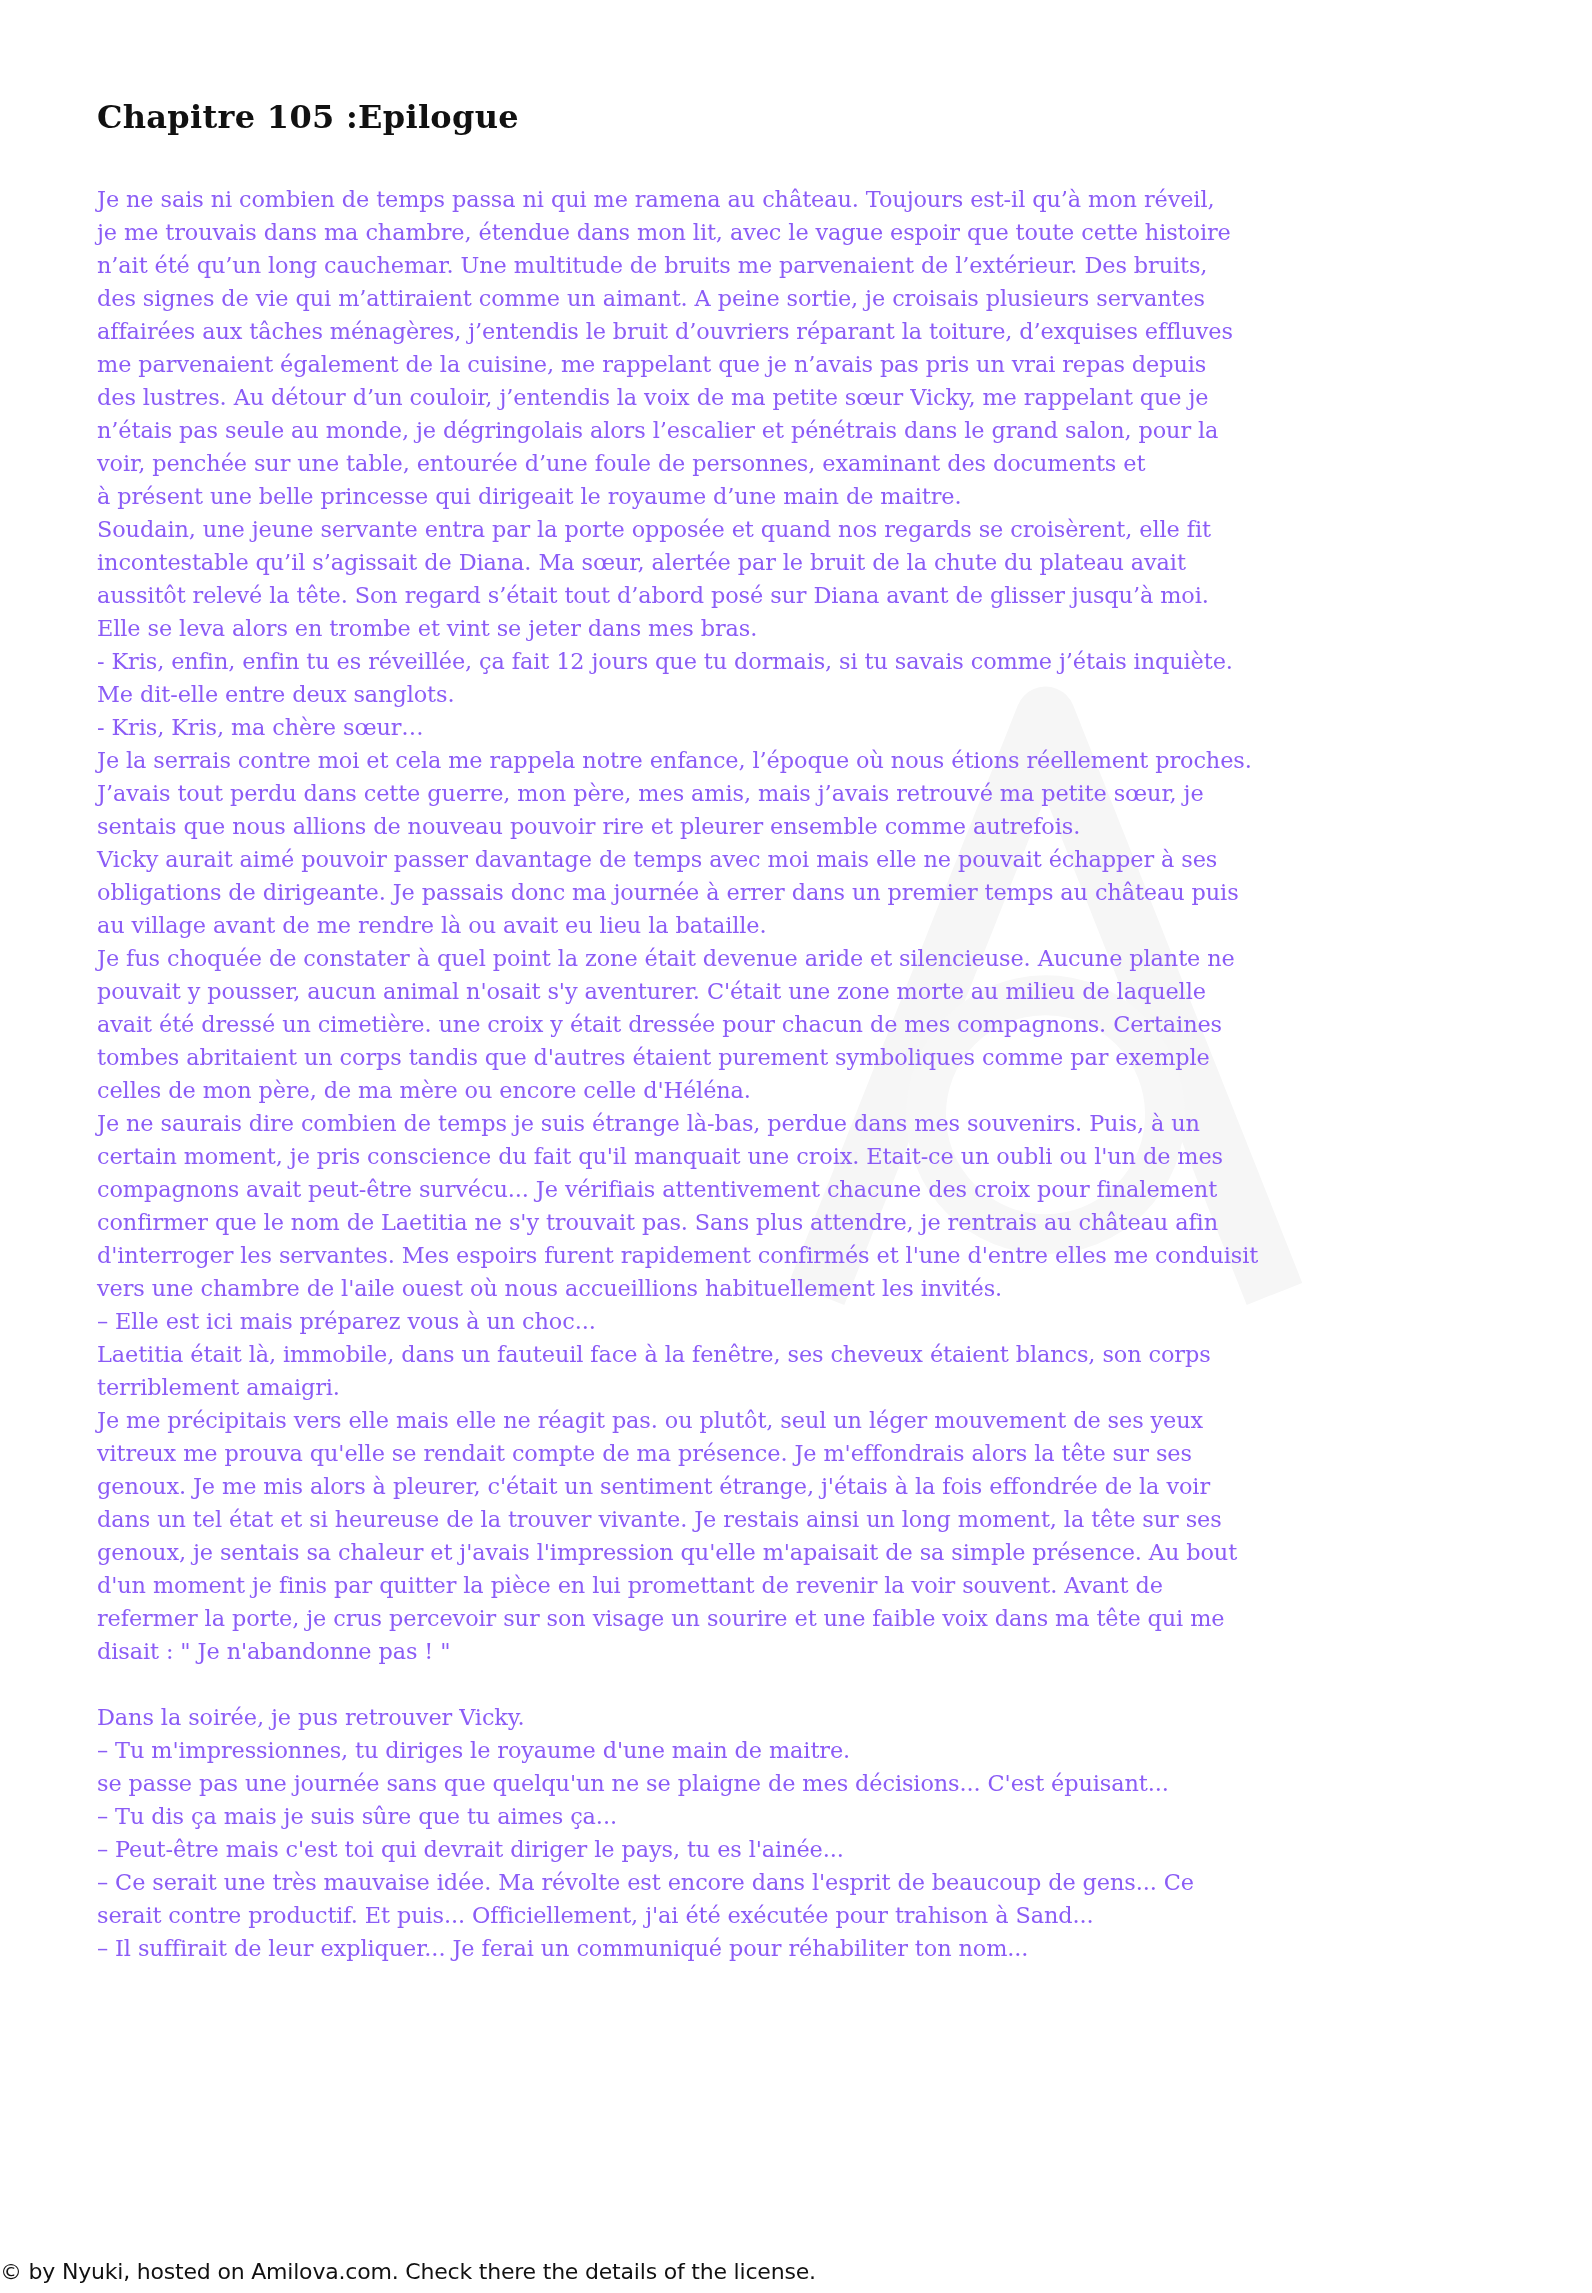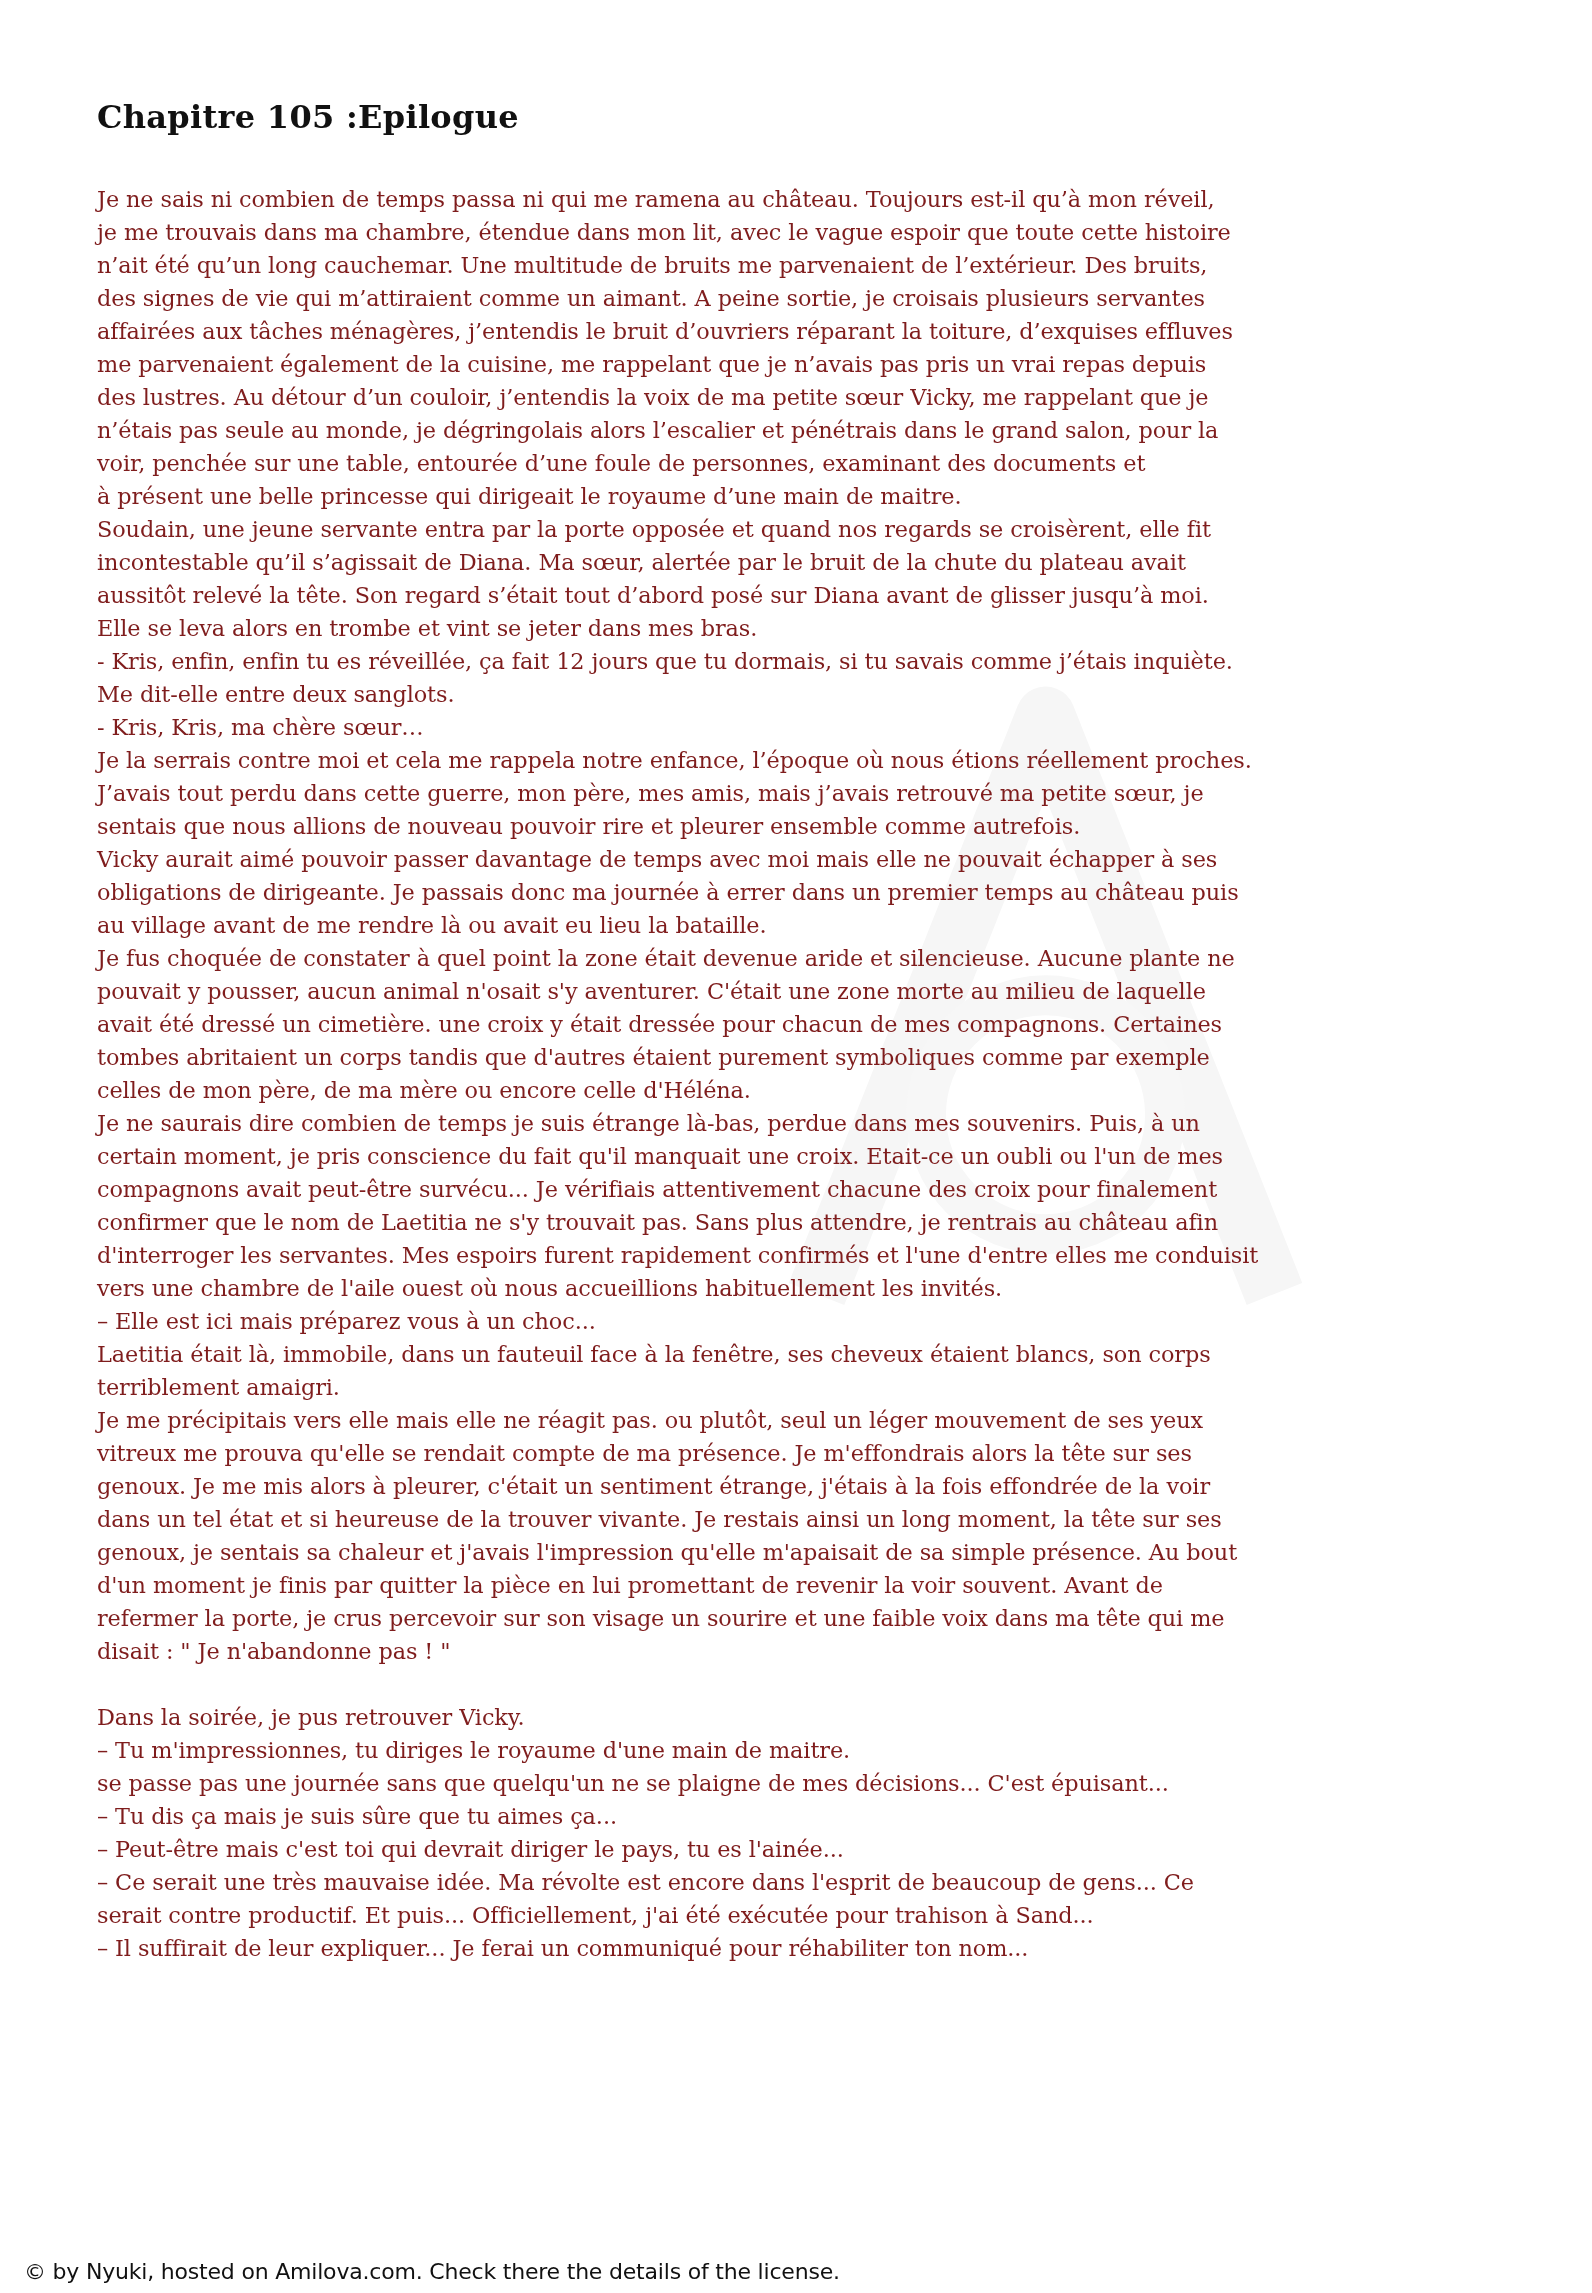--- a/index.html
+++ b/index.html
@@ -42,21 +42,21 @@
       letter-spacing: 0.3px;
       white-space: nowrap;
     }
     .body-text {
       position: absolute;
       left: 97px;
       top: 183px;
       width: 1433px;
       font-family: "DejaVu Serif", serif;
       font-size: 22.4px;
-      color: #7f1d1d;
+      color: #8b5cf6;
     }
     .line {
       display: block;
       height: 33px;
       line-height: 33px;
       white-space: nowrap;
       letter-spacing: -0.1px;
     }
     .line.blank {
       height: 33px;
@@ -64,21 +64,20 @@
     .footer {
       position: absolute;
       left: 0;
       top: 2257px;
       font-family: "DejaVu Sans", sans-serif;
       font-size: 22px;
       line-height: 30px;
       color: #111111;
       white-space: nowrap;
       letter-spacing: -0.2px;
-      margin-left: 24px;
     }
   </style>
 </head>
 <body>
 
 <div class="page">
 
   <svg class="watermark" viewBox="0 0 700 900" aria-hidden="true">
     <path d="M120 700 L350 120 L580 700" fill="none" stroke="#f6f6f6" stroke-width="60" stroke-linejoin="round"></path>
     <circle cx="350" cy="520" r="120" fill="none" stroke="#f7f7f7" stroke-width="40"></circle>

